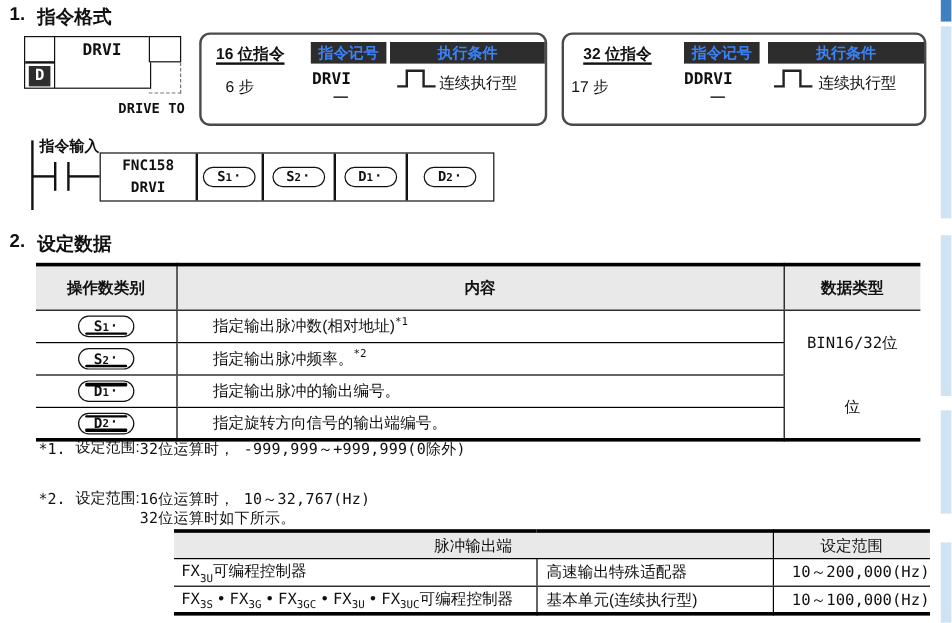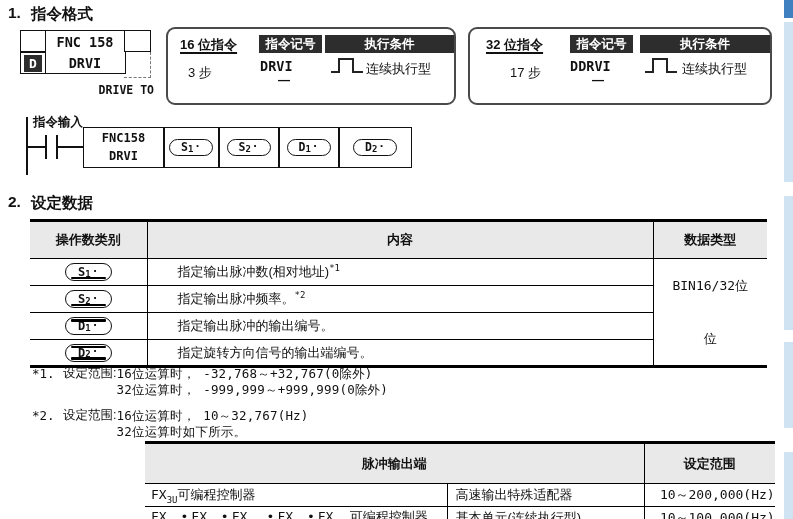--- a/index.html
+++ b/index.html
@@ -26,21 +26,21 @@
   #fnc-name { left:14px; top:84px; width:140px; text-align:right;
               font-family:"DejaVu Sans Mono", monospace; font-weight:bold; font-size:11.5px; line-height:12.5px; }
 
   
   .inst-box { position:absolute; top:27px; height:78px; border:2px solid #4a4a4a; border-radius:9px; background:#fff; }
   #inst16 { left:166px; width:290px; }
   #inst32 { left:468px; width:304px; }
   .bits { position:absolute; top:7px; font-size:13px; font-weight:bold;
           text-decoration:underline; text-underline-offset:3px; text-decoration-thickness:1.5px; }
   .steps { position:absolute; top:35px; font-size:13px; }
-  .blackhdr { position:absolute; top:6px; height:18px; background:#2d2d2d; color:#ffffff;
+  .blackhdr { position:absolute; top:6px; height:18px; background:#2d2d2d; color:#3b82f6;
               font-size:12.5px; font-weight:bold; text-align:center; line-height:18px; }
   .symtext { position:absolute; top:29px; font-family:"DejaVu Sans Mono", monospace; font-weight:bold; font-size:13.5px; }
   .symdash { position:absolute; top:44px; font-weight:bold; font-size:12px; }
   .wave { position:absolute; top:27px; }
   .condtext { position:absolute; top:31px; font-size:13px; }
 
   
   .rail { left:26px; top:117px; width:2px; height:58px; background:#111; }
   #ladder-label { left:33px; top:114px; font-size:12.5px; font-weight:bold; }
   .hline { top:146px; height:2px; background:#111; }
@@ -82,21 +82,21 @@
   #fn1 { top:366px; } #fn2 { top:408px; }
   .fn-marker { width:20px; font-family:"DejaVu Sans Mono", monospace; }
   .fn-gap { width:11px; }
   .fn-label { white-space:nowrap; }
   .fn-lines div { font-family:"DejaVu Sans Mono","Liberation Sans",sans-serif; letter-spacing:0.2px; }
 
   #pulse-table { position:absolute; left:145px; top:441px; width:630px;
                  border-top:3px solid #000; border-bottom:3px solid #000; font-size:13px; }
   #pulse-table th, #pulse-table td { border-left:1px solid #000; }
   #pulse-table th:first-child, #pulse-table td:first-child { border-left:none; }
-  #pulse-table thead th { background:#e9e9e9; font-weight:bold; height:41px; border-bottom:1px solid #000; text-align:center; }
+  #pulse-table thead th { background:#e9e9e9; font-weight:normal; height:23px; border-bottom:1px solid #000; text-align:center; }
   #pulse-table tbody td { height:23px; border-bottom:1px solid #000; }
   #pulse-table tbody tr:last-child td { border-bottom:none; }
   td.devcell { padding-left:6px; font-family:"DejaVu Sans Mono","Liberation Sans",sans-serif; }
   td.outcell { padding-left:8px; }
   td.rangecell { text-align:center; font-family:"DejaVu Sans Mono","Liberation Sans",sans-serif;padding-left:15px; }
   .fxsub { font-size:9px; vertical-align:sub; position:relative; top:1px; }
   .fxsep { margin:0 3px; }
 
   
   .strip { position:absolute; left:784px; width:9px; }
@@ -114,45 +114,44 @@
   <div class="sec-head" id="sec1">
     <span>1.</span>
     <span>指令格式</span>
   </div>
 
   <div class="cellbox" id="fnc-left">
     <div id="fnc-left-div"></div>
     <div class="d-badge">D</div>
   </div>
   <div class="cellbox" id="fnc-center">
-    <div>FNC 158</div>
     <div>DRVI</div>
   </div>
   <div class="cellbox" id="fnc-rt"></div>
   <div class="abs" id="fnc-rb"></div>
   <div class="abs" id="fnc-name">
     <div>DRIVE TO</div>
   </div>
 
   <div class="inst-box" id="inst16">
     <span class="bits" style="left:12px">16 位指令</span>
-    <span class="steps" style="left:20px">3 步</span>
+    <span class="steps" style="left:20px">6 步</span>
     <span class="blackhdr" style="left:91px;width:63px">指令记号</span>
     <span class="symtext" style="left:92px">DRVI</span>
     <span class="symdash" style="left:110px">—</span>
     <span class="blackhdr" style="left:157px;width:129px">执行条件</span>
     <svg class="wave" style="left:162px" width="34" height="20" viewBox="0 0 34 20">
       <polyline points="1,16 9,16 9,3 23,3 23,16 33,16" fill="none" stroke="#222" stroke-width="2"></polyline>
     </svg>
     <span class="condtext" style="left:198px">连续执行型</span>
   </div>
 
   <div class="inst-box" id="inst32">
     <span class="bits" style="left:16px">32 位指令</span>
-    <span class="steps" style="left:40px">17 步</span>
+    <span class="steps" style="left:6px">17 步</span>
     <span class="blackhdr" style="left:100px;width:63px">指令记号</span>
     <span class="symtext" style="left:100px">DDRVI</span>
     <span class="symdash" style="left:122px">—</span>
     <span class="blackhdr" style="left:170px;width:130px">执行条件</span>
     <svg class="wave" style="left:174px" width="34" height="20" viewBox="0 0 34 20">
       <polyline points="1,16 9,16 9,3 23,3 23,16 33,16" fill="none" stroke="#222" stroke-width="2"></polyline>
     </svg>
     <span class="condtext" style="left:212px">连续执行型</span>
   </div>
 
@@ -263,21 +262,20 @@
         <td class="desc"><span>指定旋转方向信号的输出端编号。</span></td>
       </tr>
     </tbody>
   </table>
 
   <div class="footnote" id="fn1">
     <span class="fn-marker">*1.</span>
     <span class="fn-gap"></span>
     <span class="fn-label">设定范围:</span>
     <div class="fn-lines">
-      <div>16位运算时， -32,768～+32,767(0除外)</div>
       <div>32位运算时， -999,999～+999,999(0除外)</div>
     </div>
   </div>
   <div class="footnote" id="fn2">
     <span class="fn-marker">*2.</span>
     <span class="fn-gap"></span>
     <span class="fn-label">设定范围:</span>
     <div class="fn-lines">
       <div>16位运算时， 10～32,767(Hz)</div>
       <div>32位运算时如下所示。</div>

